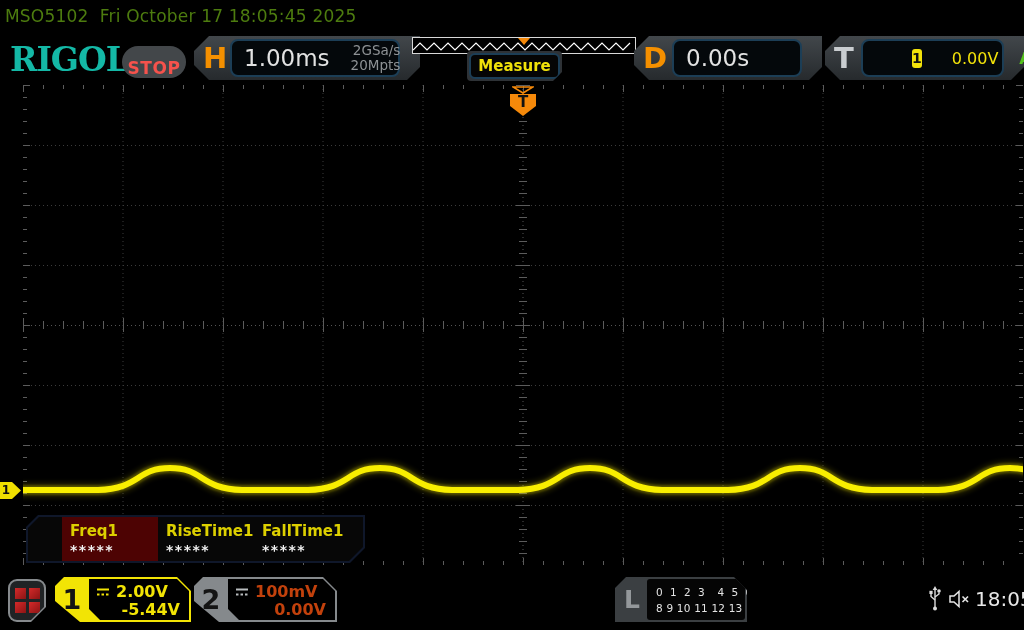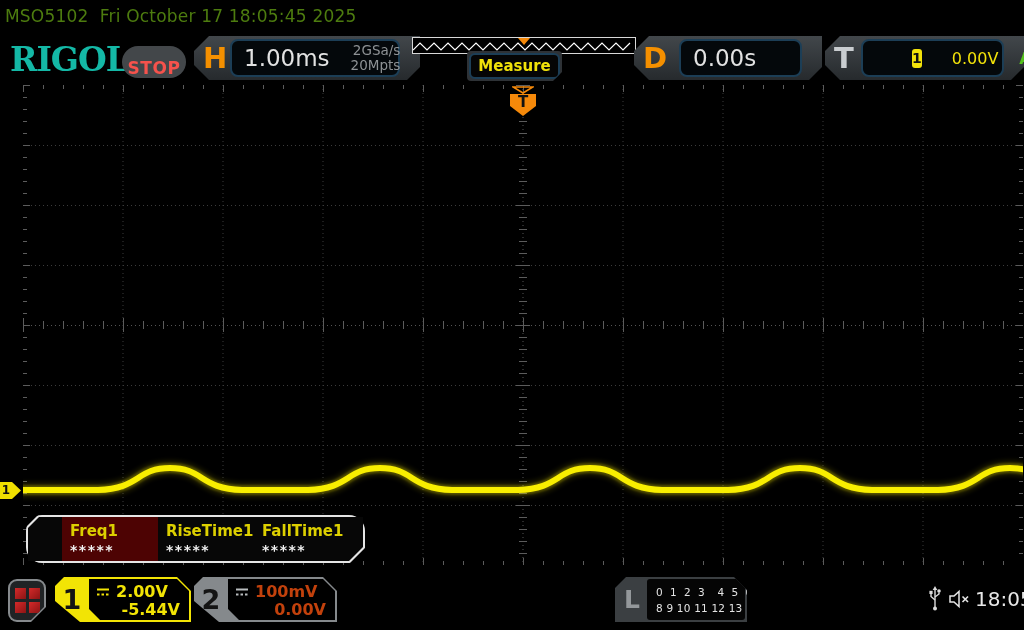--- a/index.html
+++ b/index.html
@@ -22,21 +22,21 @@
   .pod-letter{position:absolute;left:9px;top:0;height:100%;display:flex;align-items:center;
               font-size:29px;font-weight:bold;}
   .pod-inner{position:absolute;top:3px;bottom:3px;right:20px;background:#04080b;
              border:2px solid #1c3e56;border-radius:8px;display:flex;align-items:center;gap:21px;}
   .orange{color:#f59000;}
   .h-pod{left:194px;top:36px;width:226px;height:44px;}
   .h-pod .pod-inner{left:36px;}
   .tb-main{font-size:23px;color:#e2e2e2;margin-left:12px;white-space:nowrap;}
   .rate{margin-left:auto;margin-right:8px;text-align:right;font-size:13.5px;color:#8e9295;line-height:15px;}
   .d-pod{left:634px;top:36px;width:188px;height:44px;}
-  .d-pod .pod-inner{left:38px;margin-left:7px;}
+  .d-pod .pod-inner{left:38px;}
   .t-pod{left:825px;top:36px;width:199px;height:44px;}
   .t-pod .pod-letter{color:#c9cdd0;}
   .t-pod .pod-inner{left:36px;}
   .trig-badge{margin-left:16px;width:19px;height:19px;background:#f2e20a;border-radius:3px;
               color:#111;font-weight:bold;font-size:14px;display:flex;align-items:center;justify-content:center;}
   .trig-level{margin-left:9px;color:#f2e20a;font-size:16px;}
   .trig-mode{margin-left:auto;margin-right:9px;color:#55c21d;font-weight:bold;font-size:16px;}
 
   .membar{left:412px;top:37px;width:222px;height:15px;background:#000;border:1px solid #d8d8d8;}
   .membar-tri{position:absolute;left:105px;top:0;width:12px;height:7px;background:#f5890a;
@@ -62,22 +62,22 @@
   .trig-shield{left:510px;top:94px;width:26px;height:22px;background:#f5890a;
                clip-path:polygon(0 0,100% 0,100% 55%,50% 100%,0 55%);
                display:flex;justify-content:center;}
   .trig-shield span{color:#111;font-weight:bold;font-size:15px;line-height:17px;}
   .ch1-marker{left:0;top:482px;width:21px;height:17px;background:#f0df00;
               clip-path:polygon(0 0,12px 0,100% 50%,12px 100%,0 100%);}
   .ch1-marker span{display:block;width:12px;text-align:center;color:#111;
                    font-weight:bold;font-size:12px;line-height:17px;}
 
   
-  .meas{left:26px;top:515px;width:339px;height:48px;background:#e5e5e5;
-        clip-path:polygon(12px 0,100% 0,100% calc(100% - 15px),calc(100% - 15px) 100%,0 100%,0 12px);border-radius:16px;}
+  .meas{left:26px;top:515px;width:339px;height:48px;background:#0f172a;
+        clip-path:polygon(12px 0,100% 0,100% calc(100% - 15px),calc(100% - 15px) 100%,0 100%,0 12px);}
   .meas-inner{position:absolute;inset:2px;background:#070707;display:flex;
         clip-path:polygon(11px 0,100% 0,100% calc(100% - 14px),calc(100% - 14px) 100%,0 100%,0 11px);}
   .meas-spacer{width:34px;}
   .meas-cell{width:96px;padding:5px 0 0 8px;box-sizing:border-box;}
   .meas-cell.selected{background:#4d0303;}
   .meas-label{font-size:15px;font-weight:bold;color:#ddd000;}
   .meas-value{font-size:14px;color:#f2f2f2;letter-spacing:1.5px;margin-top:2px;font-weight:bold;}
 
   
   .menu-btn{left:8px;top:579px;width:38px;height:43px;background:#868a8d;border-radius:9px;

